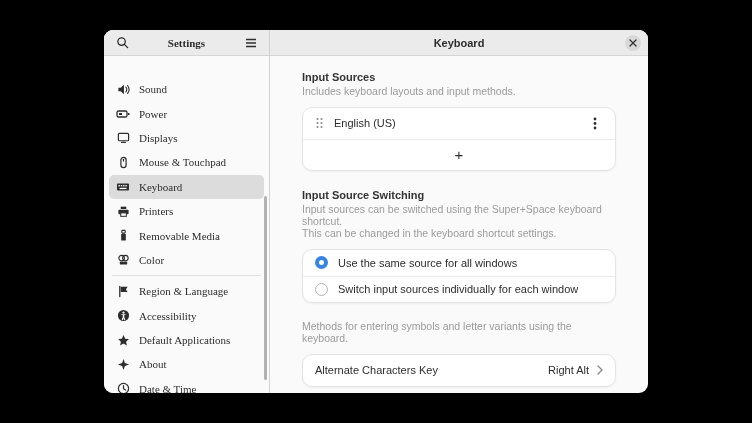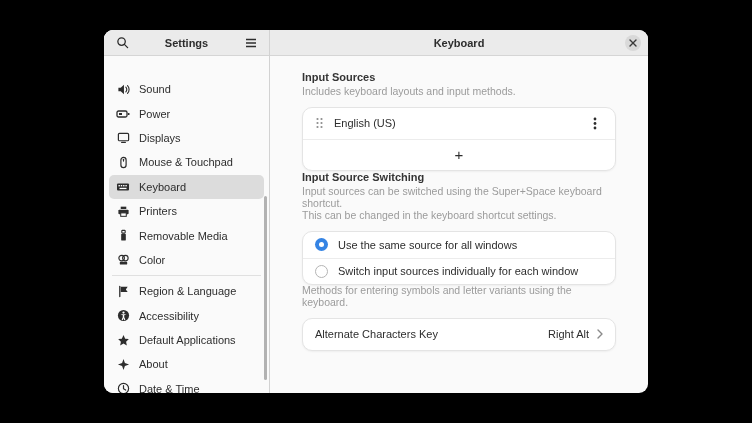--- a/index.html
+++ b/index.html
@@ -21,21 +21,21 @@
   .hb {
     height: 26px; background: #ebebeb;
     border-bottom: 1px solid #d5d5d5;
     display: flex; align-items: center; flex: none;
   }
   .hb-title { font-size: 11px; font-weight: 700; color: #2d2d2d; }
   
   .sidebar {
     width: 166px; flex: none; background: #fafafa;
     border-right: 1px solid #d2d2d2;
-    display: flex; flex-direction: column; position: relative;
+    display: flex; flex-direction: column; position: relative; font-family: Liberation Serif, serif;
   }
   .sidebar .hb { padding: 0 9px; justify-content: space-between; }
   .icon-btn { display: flex; align-items: center; justify-content: center; width: 18px; height: 18px; border-radius: 4px; }
   .nav { flex: 1; padding: 21px 5px 0; overflow: hidden; }
   .nav-item {
     height: 24.4px; display: flex; align-items: center; gap: 9px;
     padding: 0 7px; border-radius: 5px;
     font-size: 11px; color: #2d2d2d; cursor: default;
   }
   .nav-item.selected { background: #dcdcdc; }
@@ -51,21 +51,21 @@
   .close-btn {
     position: absolute; right: 7px; top: 5px;
     width: 16px; height: 16px; border-radius: 50%;
     background: #d9d9d9; display: flex; align-items: center; justify-content: center;
   }
   .content { padding: 15px 32px 0; flex: 1; overflow: hidden; }
   .section-title { font-size: 11px; font-weight: 700; color: #343434; margin-bottom: 3px; }
   .section-desc { font-size: 10.5px; color: #9b9b9b; line-height: 1.14; margin-bottom: 9px; }
   .card {
     background: #fff; border: 1px solid #e4e4e4; border-radius: 10px;
-    box-shadow: 0 1px 2px rgba(0,0,0,.05); overflow: hidden;
+    box-shadow: 0 1px 2px rgba(0,0,0,.05); margin-bottom: 18px; overflow: hidden;
   }
   .row {
     display: flex; align-items: center; padding: 0 12px;
     font-size: 11px; color: #2d2d2d; border-top: 1px solid #ececec;
   }
   .row:first-child { border-top: none; }
   .row-31 { height: 31px; }
   .row-26 { height: 26px; }
   .grow { flex: 1; }
   .drag-handle { margin-right: 10px; display: flex; align-items: center; }

